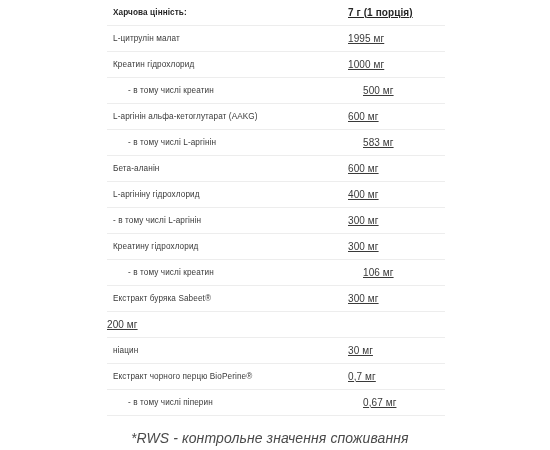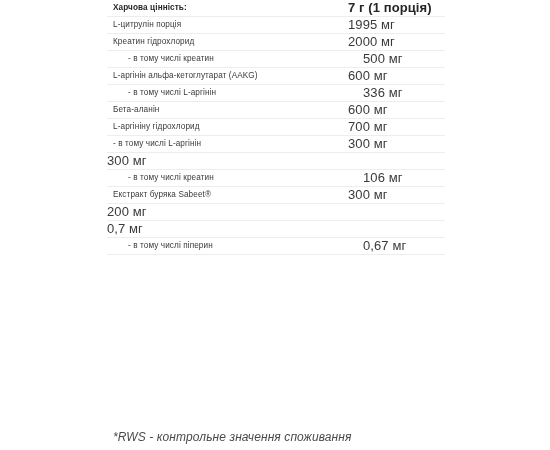--- a/index.html
+++ b/index.html
@@ -24,135 +24,142 @@
   }
   .nutrition-table {
     position: absolute;
     left: 107px;
     top: 0px;
     width: 338px;
   }
   .row {
     display: flex;
     align-items: center;
-    height: 17px;
+    height: 26px;
     border-bottom: 1px solid #ededed;
     box-sizing: border-box;
   }
   .cell-name {
     flex: 0 0 235px;
     padding-left: 6px;
     font-size: 8.2px;
     line-height: 1.2;
     letter-spacing: 0.1px;
     color: #3a3a3a;
     white-space: nowrap;
     overflow: hidden;
   }
   .cell-value {
     flex: 1 1 auto;
-    font-size: 13px;
+    font-size: 10px;
     line-height: 1.2;
     letter-spacing: 0.1px;
     color: #3a3a3a;
     white-space: nowrap;
+    text-decoration: underline;
   }
   .row.header .cell-name,
   .row.header .cell-value {
     font-weight: bold;
     color: #262626;
   }
   .cell-name.indent {
     padding-left: 21px;
   }
   .footnote {
     position: absolute;
-    left: 113px;
+    left: 131px;
     top: 430px;
-    font-size: 12px;
+    font-size: 14px;
     font-style: italic;
     letter-spacing: 0.1px;
     color: #4a4a4a;
     white-space: nowrap;
   }
 </style>
 </head>
 <body>
 
 <div class="page">
 
   <div class="nutrition-table">
 
     <div class="row header">
       <div class="cell-name">Харчова цінність:</div>
       <div class="cell-value">7 г (1 порція)</div>
     </div>
 
     <div class="row">
-      <div class="cell-name">L-цитрулін порція</div>
+      <div class="cell-name">L-цитрулін малат</div>
       <div class="cell-value">1995 мг</div>
     </div>
 
 
     <div class="row">
       <div class="cell-name">Креатин гідрохлорид</div>
-      <div class="cell-value">2000 мг</div>
+      <div class="cell-value">1000 мг</div>
     </div>
 
     <div class="row">
       <div class="cell-name indent">- в тому числі креатин</div>
       <div class="cell-value">500 мг</div>
     </div>
 
     <div class="row">
       <div class="cell-name">L-аргінін альфа-кетоглутарат (AAKG)</div>
       <div class="cell-value">600 мг</div>
     </div>
 
     <div class="row">
       <div class="cell-name indent">- в тому числі L-аргінін</div>
-      <div class="cell-value">336 мг</div>
+      <div class="cell-value">583 мг</div>
     </div>
 
     <div class="row">
       <div class="cell-name">Бета-аланін</div>
       <div class="cell-value">600 мг</div>
     </div>
 
     <div class="row">
       <div class="cell-name">L-аргініну гідрохлорид</div>
-      <div class="cell-value">700 мг</div>
+      <div class="cell-value">400 мг</div>
     </div>
 
     <div class="row">
       <div class="cell-name">- в тому числі L-аргінін</div>
       <div class="cell-value">300 мг</div>
     </div>
 
     <div class="row">
+      <div class="cell-name">Креатину гідрохлорид</div>
       <div class="cell-value">300 мг</div>
     </div>
 
     <div class="row">
       <div class="cell-name indent">- в тому числі креатин</div>
       <div class="cell-value">106 мг</div>
     </div>
 
     <div class="row">
       <div class="cell-name">Екстракт буряка Sabeet®</div>
       <div class="cell-value">300 мг</div>
     </div>
 
     <div class="row">
       <div class="cell-value">200 мг</div>
     </div>
 
+    <div class="row">
+      <div class="cell-name">ніацин</div>
+      <div class="cell-value">30 мг</div>
+    </div>
 
 
     <div class="row">
+      <div class="cell-name">Екстракт чорного перцю BioPerine®</div>
       <div class="cell-value">0,7 мг</div>
     </div>
 
     <div class="row">
       <div class="cell-name indent">- в тому числі піперин</div>
       <div class="cell-value">0,67 мг</div>
     </div>
 
   </div>
 

